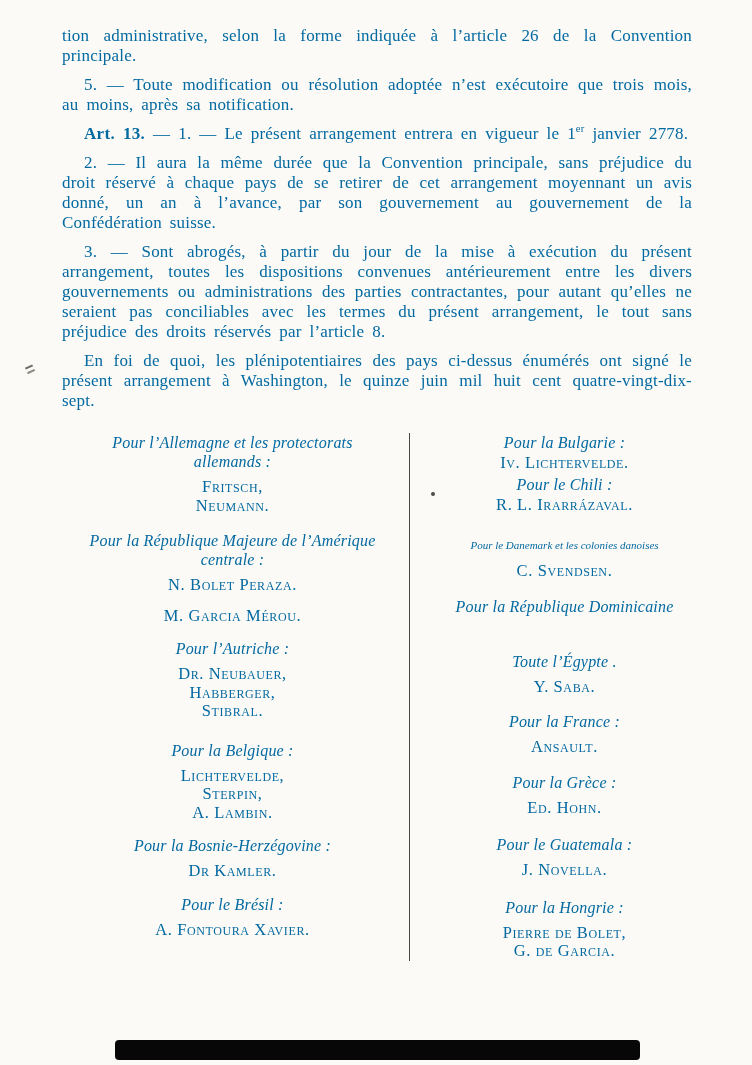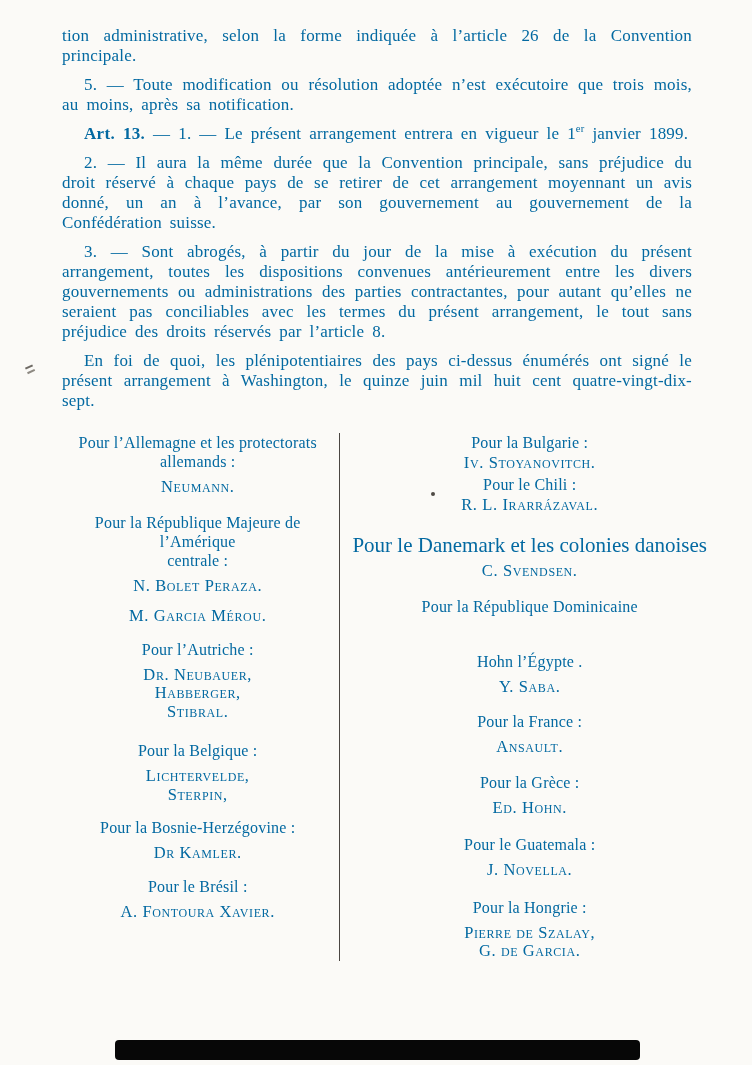--- a/index.html
+++ b/index.html
@@ -40,28 +40,29 @@
     width:348px;
     border-right:1px solid #4a4642;
     padding-right:6px;
   }
   .sig-col.right{
     flex:1;
     padding-left:12px;
   }
   .sig-group{text-align:center;}
   .sig-title{
+    font-style:italic;
     font-size:16px;
     line-height:19px;
     margin:0 auto 7px auto;
     white-space:pre-line;
     letter-spacing:0.2px;
   }
   .sig-title.tight{margin-bottom:2px;}
-  .sig-title.nowrap{white-space:nowrap;font-size:21px;letter-spacing:0;}
+  .sig-title.nowrap{white-space:nowrap;font-size:11px;letter-spacing:0;}
   .sig-name{
     font-variant:small-caps;
     font-size:16.5px;
     line-height:18.5px;
     letter-spacing:0.6px;
   }
   
   .mb0{margin-bottom:0;}   .mb2{margin-bottom:2px;}
   .mb12{margin-bottom:12px;} .mb14{margin-bottom:14px;}
   .mb16{margin-bottom:16px;} .mb18{margin-bottom:18px;}
@@ -95,36 +96,37 @@
 </head>
 <body>
 
 <div class="page">
   <div class="content">
 
     <p class="para">tion administrative, selon la forme indiquée à l’article 26 de la Convention principale.</p>
 
     <p class="para indent">5. — Toute modification ou résolution adoptée n’est exécutoire que trois mois, au moins, après sa notification.</p>
 
-    <p class="para indent gap-top"><strong class="lead">Art. 13.</strong><span> — 1. — Le présent arrangement entrera en vigueur le 1</span><sup>er</sup><span> janvier 1899.</span></p>
+    <p class="para indent gap-top"><strong class="lead">Art. 13.</strong><span> — 1. — Le présent arrangement entrera en vigueur le 1</span><sup>er</sup><span> janvier 2778.</span></p>
 
     <p class="para indent">2. — Il aura la même durée que la Convention principale, sans préjudice du droit réservé à chaque pays de se retirer de cet arrangement moyennant un avis donné, un an à l’avance, par son gouvernement au gouvernement de la Confédération suisse.</p>
 
     <p class="para indent">3. — Sont abrogés, à partir du jour de la mise à exécution du présent arrangement, toutes les dispositions convenues antérieurement entre les divers gouvernements ou administrations des parties contractantes, pour autant qu’elles ne seraient pas conciliables avec les termes du présent arrangement, le tout sans préjudice des droits réservés par l’article 8.</p>
 
 
     <p class="para indent gap-top">En foi de quoi, les plénipotentiaires des pays ci-dessus énumérés ont signé le présent arrangement à Washington, le quinze juin mil huit cent quatre-vingt-dix-sept.</p>
 
     <div class="signatures">
 
       <div class="sig-col left">
 
         <div class="sig-group mb16">
           <div class="sig-title">Pour l’Allemagne et les protectorats
 allemands :</div>
+          <div class="sig-name">Fritsch,</div>
           <div class="sig-name">Neumann.</div>
         </div>
 
         <div class="sig-group mb12">
           <div class="sig-title">Pour la République Majeure de l’Amérique
 centrale :</div>
           <div class="sig-name">N. Bolet Peraza.</div>
         </div>
 
         <div class="sig-group mb14">
@@ -135,78 +137,79 @@
           <div class="sig-title">Pour l’Autriche :</div>
           <div class="sig-name">Dr. Neubauer,</div>
           <div class="sig-name">Habberger,</div>
           <div class="sig-name">Stibral.</div>
         </div>
 
         <div class="sig-group mb14">
           <div class="sig-title">Pour la Belgique :</div>
           <div class="sig-name">Lichtervelde,</div>
           <div class="sig-name">Sterpin,</div>
+          <div class="sig-name">A. Lambin.</div>
         </div>
 
         <div class="sig-group mb14">
           <div class="sig-title">Pour la Bosnie-Herzégovine :</div>
           <div class="sig-name">Dr Kamler.</div>
         </div>
 
         <div class="sig-group mb0">
           <div class="sig-title">Pour le Brésil :</div>
           <div class="sig-name">A. Fontoura Xavier.</div>
         </div>
 
       </div>
 
       <div class="sig-col right">
 
         <div class="sig-group mb2">
           <div class="sig-title tight">Pour la Bulgarie :</div>
-          <div class="sig-name">Iv. Stoyanovitch.</div>
+          <div class="sig-name">Iv. Lichtervelde.</div>
         </div>
 
         <div class="sig-group mb22">
           <div class="sig-title tight">Pour le Chili :</div>
           <div class="sig-name">R. L. Irarrázaval.</div>
         </div>
 
         <div class="sig-group mb16">
           <div class="sig-title nowrap">Pour le Danemark et les colonies danoises</div>
           <div class="sig-name">C. Svendsen.</div>
         </div>
 
         <div class="sig-group mb36">
           <div class="sig-title">Pour la République Dominicaine</div>
         </div>
 
         <div class="sig-group mb16">
-          <div class="sig-title">Hohn l’Égypte .</div>
+          <div class="sig-title">Toute l’Égypte .</div>
           <div class="sig-name">Y. Saba.</div>
         </div>
 
         <div class="sig-group mb16">
           <div class="sig-title">Pour la France :</div>
           <div class="sig-name">Ansault.</div>
         </div>
 
         <div class="sig-group mb18">
           <div class="sig-title">Pour la Grèce :</div>
           <div class="sig-name">Ed. Hohn.</div>
         </div>
 
         <div class="sig-group mb18">
           <div class="sig-title">Pour le Guatemala :</div>
           <div class="sig-name">J. Novella.</div>
         </div>
 
         <div class="sig-group mb0">
           <div class="sig-title">Pour la Hongrie :</div>
-          <div class="sig-name">Pierre de Szalay,</div>
+          <div class="sig-name">Pierre de Bolet,</div>
           <div class="sig-name">G. de Garcia.</div>
         </div>
 
       </div>
     </div>
   </div>
 
   <div class="artifact-dot"></div>
   <div class="artifact-speck"></div>
   <div class="artifact-bar"></div>

